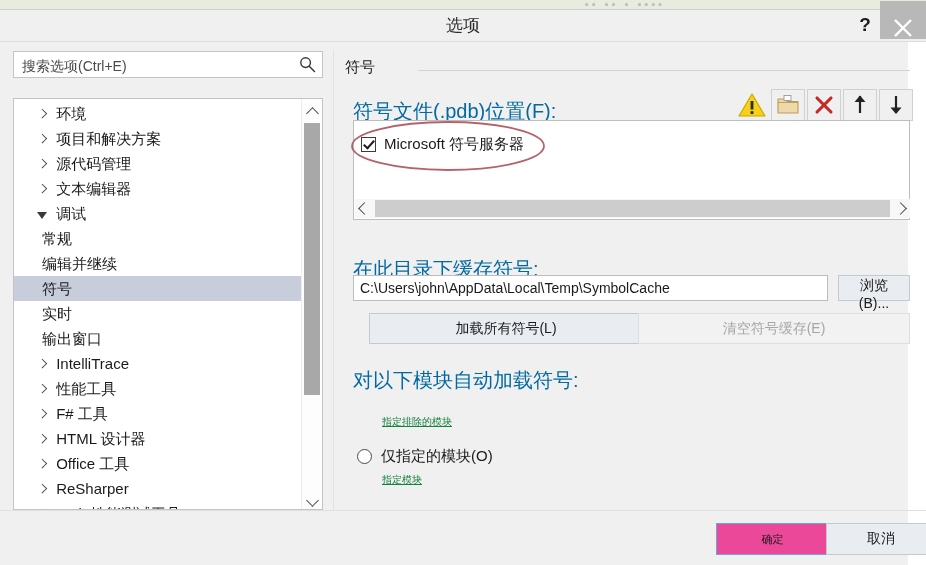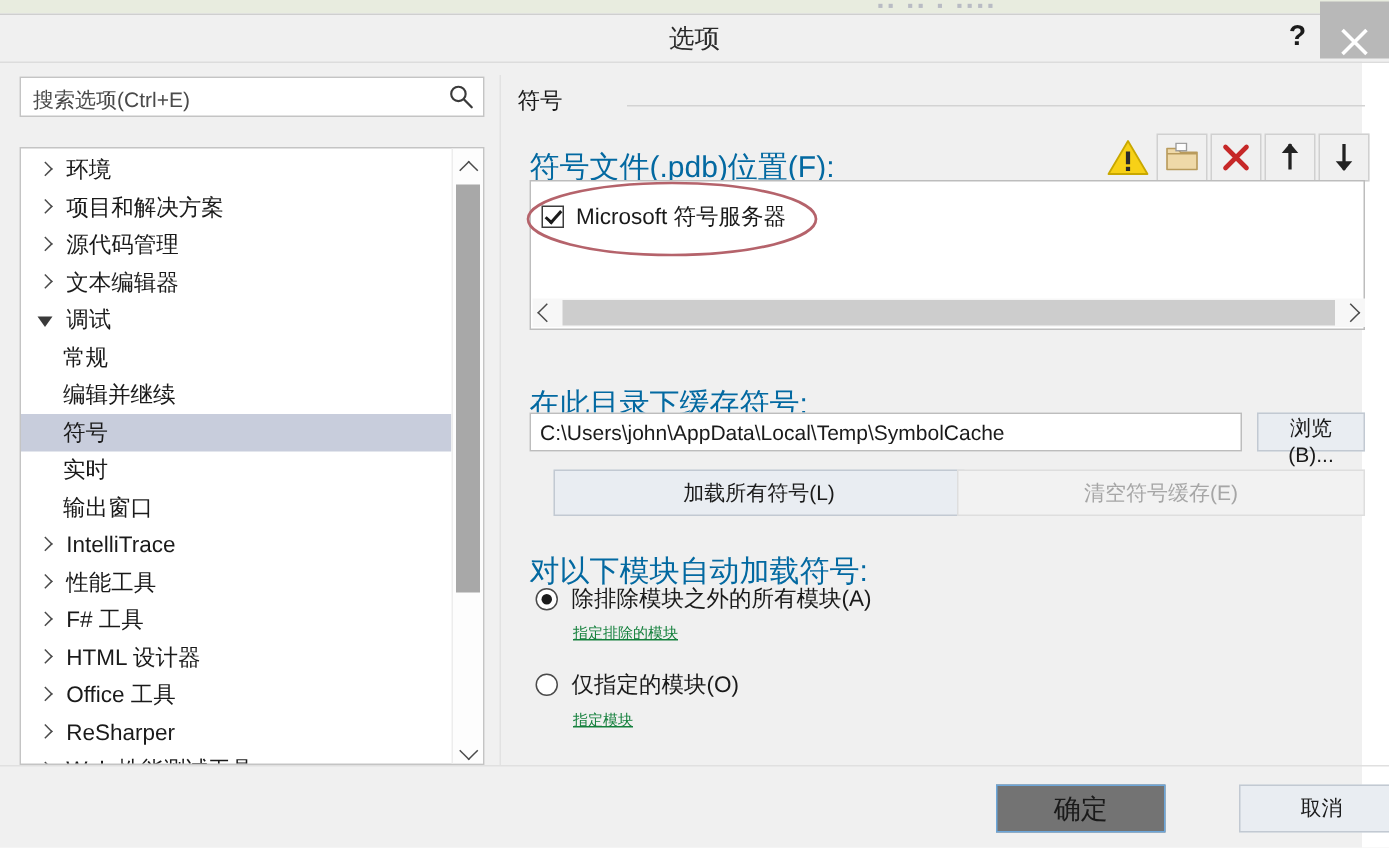--- a/index.html
+++ b/index.html
@@ -131,21 +131,21 @@
     width: 287px;
   }
   .tree-item {
     position: relative;
     height: 25px;
     line-height: 25px;
     white-space: nowrap;
     font-size: 15px;
     color: #1a1a1a;
     cursor: default;
-    padding-left: 10px;
+    padding-left: 22px;
     box-sizing: border-box;
   }
   .tree-item.child { padding-left: 28px; }
   .tree-item.selected { background: #c8cddc; }
   .arrow-closed {
     display: inline-block;
     width: 16px; height: 11px;
     position: relative;
     vertical-align: middle;
   }
@@ -421,27 +421,27 @@
 
   
   .bottom-rule {
     position: absolute;
     left: 0; top: 500px;
     width: 926px; height: 1px;
     background: #e0e0e0;
   }
   .btn-ok {
     position: absolute;
-    left: 664px; top: 513px;
+    left: 716px; top: 513px;
     width: 113px; height: 32px;
-    background: #737373;
+    background: #ec4899;
     border: 1px solid #6ca6d9;
     box-sizing: border-box;
     font-family: "Liberation Sans", "DejaVu Sans", sans-serif;
-    font-size: 18px;
+    font-size: 11px;
     color: #1a1a1a;
     cursor: pointer;
   }
   .btn-cancel {
     position: absolute;
     left: 826px; top: 513px;
     width: 110px; height: 32px;
     background: #e9edf2;
     border: 1px solid #c2c9d2;
     box-sizing: border-box;
@@ -571,24 +571,20 @@
   </svg>
 
   <div class="field-label lbl-cache">在此目录下缓存符号:</div>
   <input class="cache-input" type="text" value="C:\Users\john\AppData\Local\Temp\SymbolCache" style="">
   <button class="btn btn-browse">浏览(B)...</button>
   <button class="btn btn-loadall">加载所有符号(L)</button>
   <button class="btn btn-clearcache" disabled="">清空符号缓存(E)</button>
 
   <div class="field-label lbl-automod">对以下模块自动加载符号:</div>
 
-  <div class="radio-row rd-all">
-    <span class="rdo checked"></span>
-    <span>除排除模块之外的所有模块(A)</span>
-  </div>
   <a class="link lnk-excluded">指定排除的模块</a>
 
   <div class="radio-row rd-spec">
     <span class="rdo"></span>
     <span>仅指定的模块(O)</span>
   </div>
   <a class="link lnk-modules">指定模块</a>
 
   <div class="bottom-rule"></div>
   <button class="btn-ok">确定</button>

